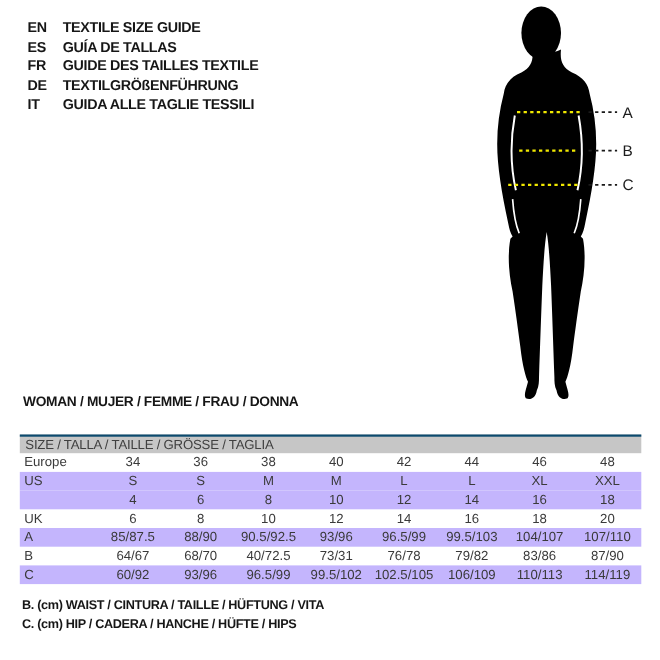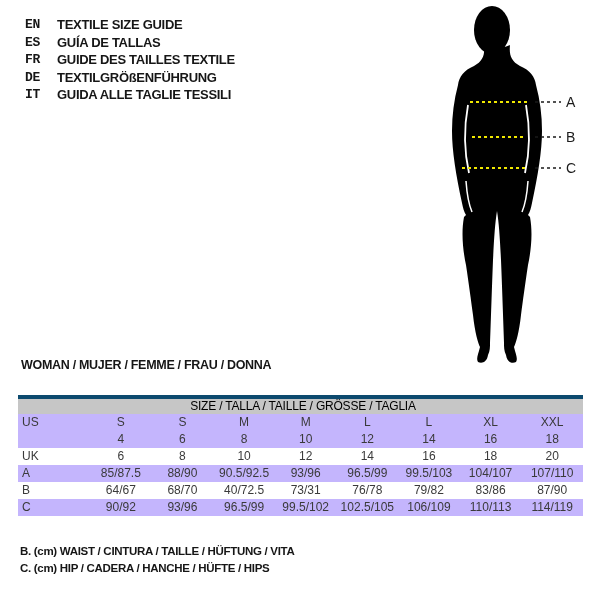--- a/index.html
+++ b/index.html
@@ -5,32 +5,32 @@
   html,body{margin:0;padding:0;}
   body{
     width:600px;height:600px;position:relative;overflow:hidden;
     background:#ffffff;color:#161616;
     font-family:"Liberation Sans", sans-serif;
   }
   
   .langs{position:absolute;left:25px;top:16px;}
   .lang-row{display:flex;height:17.5px;line-height:17.5px;
     font-weight:bold;font-size:13px;letter-spacing:-0.3px;}
-  .lang-row .code{width:32px;flex:0 0 32px;font-family:Liberation Mono, monospace;}
+  .lang-row .code{width:32px;flex:0 0 32px;}
   
   .figure{position:absolute;left:440px;top:5px;width:160px;height:365px;}
   .marker-label{font-size:14px;fill:#1c1c1c;font-family:"Liberation Sans",sans-serif;}
   
   .woman-title{position:absolute;left:21px;top:358px;
     font-weight:bold;font-size:12.5px;letter-spacing:-0.3px;}
   
   .size-table{position:absolute;left:18px;top:395px;width:565px;}
-  .thead{background:#c6c6c6;border-top:4px solid #0c4a6e;height:15px;
-    line-height:15px;padding-left:5px;font-size:12px;color:#000000;
-    letter-spacing:-0.2px;text-align:center;}
+  .thead{background:#c6c6c6;border-top:2px solid #0c4a6e;height:15px;
+    line-height:15px;padding-left:5px;font-size:12px;color:#404040;
+    letter-spacing:-0.2px;}
   .trow{display:grid;grid-template-columns:72px repeat(8,1fr);
     height:17px;line-height:17px;font-size:12px;color:#3a3a3a;}
   .trow.shaded{background:#c4b5fd;}
   .trow .rlabel{padding-left:4px;text-align:left;}
   .trow .cell{text-align:center;}
   
   .legend{position:absolute;left:20px;top:543px;}
   .legend-line{height:17px;line-height:17px;font-weight:bold;
     font-size:11.5px;letter-spacing:-0.3px;}
 </style>
@@ -115,20 +115,31 @@
     <text x="126" y="137" class="marker-label">B</text>
     <text x="126" y="168" class="marker-label">C</text>
   </svg>
 </div>
 
 <div class="woman-title">WOMAN / MUJER / FEMME / FRAU / DONNA</div>
 
 <div class="size-table">
   <div class="thead">SIZE / TALLA / TAILLE / GRÖSSE / TAGLIA</div>
   <div id="table-rows">
+      <div class="trow">
+        <span class="rlabel">Europe</span>
+        <span class="cell">34</span>
+        <span class="cell">36</span>
+        <span class="cell">38</span>
+        <span class="cell">40</span>
+        <span class="cell">42</span>
+        <span class="cell">44</span>
+        <span class="cell">46</span>
+        <span class="cell">48</span>
+      </div>
       <div class="trow shaded">
         <span class="rlabel">US</span>
         <span class="cell">S</span>
         <span class="cell">S</span>
         <span class="cell">M</span>
         <span class="cell">M</span>
         <span class="cell">L</span>
         <span class="cell">L</span>
         <span class="cell">XL</span>
         <span class="cell">XXL</span>
@@ -172,21 +183,21 @@
         <span class="cell">68/70</span>
         <span class="cell">40/72.5</span>
         <span class="cell">73/31</span>
         <span class="cell">76/78</span>
         <span class="cell">79/82</span>
         <span class="cell">83/86</span>
         <span class="cell">87/90</span>
       </div>
       <div class="trow shaded">
         <span class="rlabel">C</span>
-        <span class="cell">90/92</span>
+        <span class="cell">60/92</span>
         <span class="cell">93/96</span>
         <span class="cell">96.5/99</span>
         <span class="cell">99.5/102</span>
         <span class="cell">102.5/105</span>
         <span class="cell">106/109</span>
         <span class="cell">110/113</span>
         <span class="cell">114/119</span>
       </div>
     </div>
 </div>

